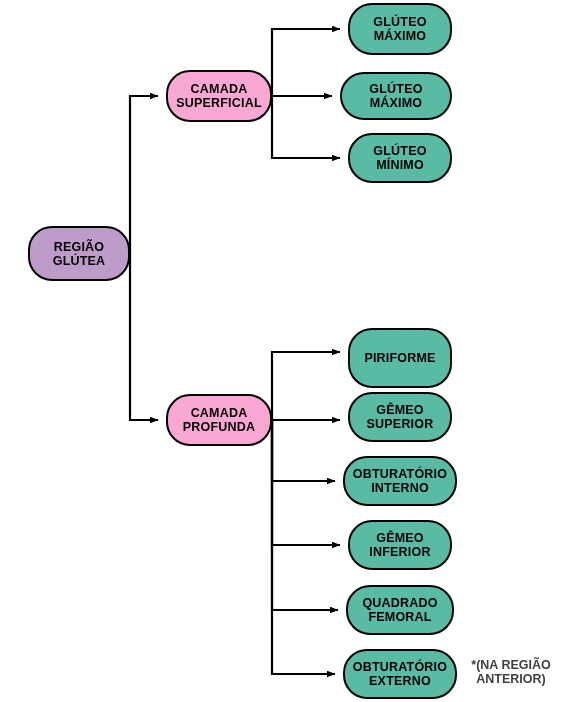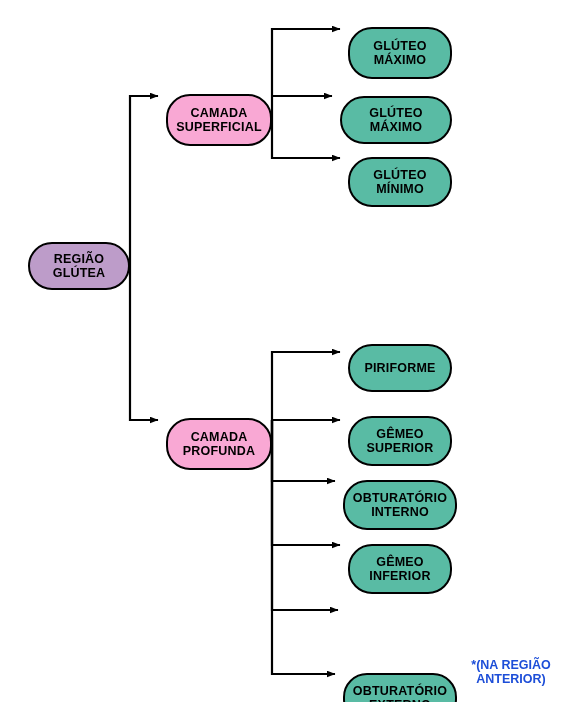--- a/index.html
+++ b/index.html
@@ -29,21 +29,20 @@
     border-radius: 24px;
     display: flex;
     align-items: center;
     justify-content: center;
     text-align: center;
     color: #000000;
     font-weight: bold;
     letter-spacing: 0.2px;
     line-height: 1.12;
     z-index: 2;
-    margin-top: 24px;
   }
   .node-root {
     background: #bd9cc9;
     font-size: 12.5px;
   }
   .node-layer {
     background: #f9a8d4;
     font-size: 12.5px;
   }
   .node-muscle {
@@ -52,21 +51,21 @@
   }
   .node-label {
     white-space: pre-line;
     padding: 0 4px;
   }
   .footnote {
     position: absolute;
     font-family: "Liberation Sans", sans-serif;
     font-size: 12.5px;
     font-weight: bold;
-    color: #1d4ed8;
+    color: #404040;
     line-height: 1.15;
     text-align: center;
     white-space: pre-line;
     z-index: 2;
   }
 </style>
 </head>
 <body>
 
 <div id="diagram-root">
@@ -89,21 +88,21 @@
 
       <path d="M272 420 L272 352 L340 352" marker-end="url(#arrowhead)"></path>
       <path d="M272 420 L340 420" marker-end="url(#arrowhead)"></path>
       <path d="M272 420 L272 481 L335 481" marker-end="url(#arrowhead)"></path>
       <path d="M272 420 L272 545 L340 545" marker-end="url(#arrowhead)"></path>
       <path d="M272 420 L272 610 L338 610" marker-end="url(#arrowhead)"></path>
       <path d="M272 420 L272 674 L335 674" marker-end="url(#arrowhead)"></path>
     </g>
   </svg>
 
-  <div class="node node-root" style="left:28px; top:218px; width:102px; height:48px;">
+  <div class="node node-root" style="left:28px; top:226px; width:102px; height:55px;">
     <span class="node-label">REGIÃO
 GLÚTEA</span>
   </div>
 
   <div class="node node-layer" style="left:166px; top:70px; width:106px; height:52px;">
     <span class="node-label">CAMADA
 SUPERFICIAL</span>
   </div>
 
   <div class="node node-layer" style="left:166px; top:394px; width:106px; height:52px;">
@@ -118,39 +117,43 @@
 
   <div class="node node-muscle" style="left:340px; top:72px; width:112px; height:48px;">
     <span class="node-label">GLÚTEO MÁXIMO</span>
   </div>
 
   <div class="node node-muscle" style="left:348px; top:133px; width:104px; height:50px;">
     <span class="node-label">GLÚTEO
 MÍNIMO</span>
   </div>
 
-  <div class="node node-muscle" style="left:348px; top:320px; width:104px; height:48px;">
+  <div class="node node-muscle" style="left:348px; top:328px; width:104px; height:60px;">
     <span class="node-label">PIRIFORME</span>
   </div>
 
   <div class="node node-muscle" style="left:348px; top:392px; width:104px; height:50px;">
     <span class="node-label">GÊMEO
 SUPERIOR</span>
   </div>
 
   <div class="node node-muscle" style="left:343px; top:456px; width:114px; height:50px;">
     <span class="node-label">OBTURATÓRIO
 INTERNO</span>
   </div>
 
   <div class="node node-muscle" style="left:348px; top:520px; width:104px; height:50px;">
     <span class="node-label">GÊMEO
 INFERIOR</span>
   </div>
 
+  <div class="node node-muscle" style="left:346px; top:585px; width:108px; height:50px;">
+    <span class="node-label">QUADRADO
+FEMORAL</span>
+  </div>
 
   <div class="node node-muscle" style="left:343px; top:649px; width:114px; height:50px;">
     <span class="node-label">OBTURATÓRIO
 EXTERNO</span>
   </div>
 
   <div class="footnote" style="left:459px; top:658px; width:104px;">*(NA REGIÃO
 ANTERIOR)</div>
 
 </div>

